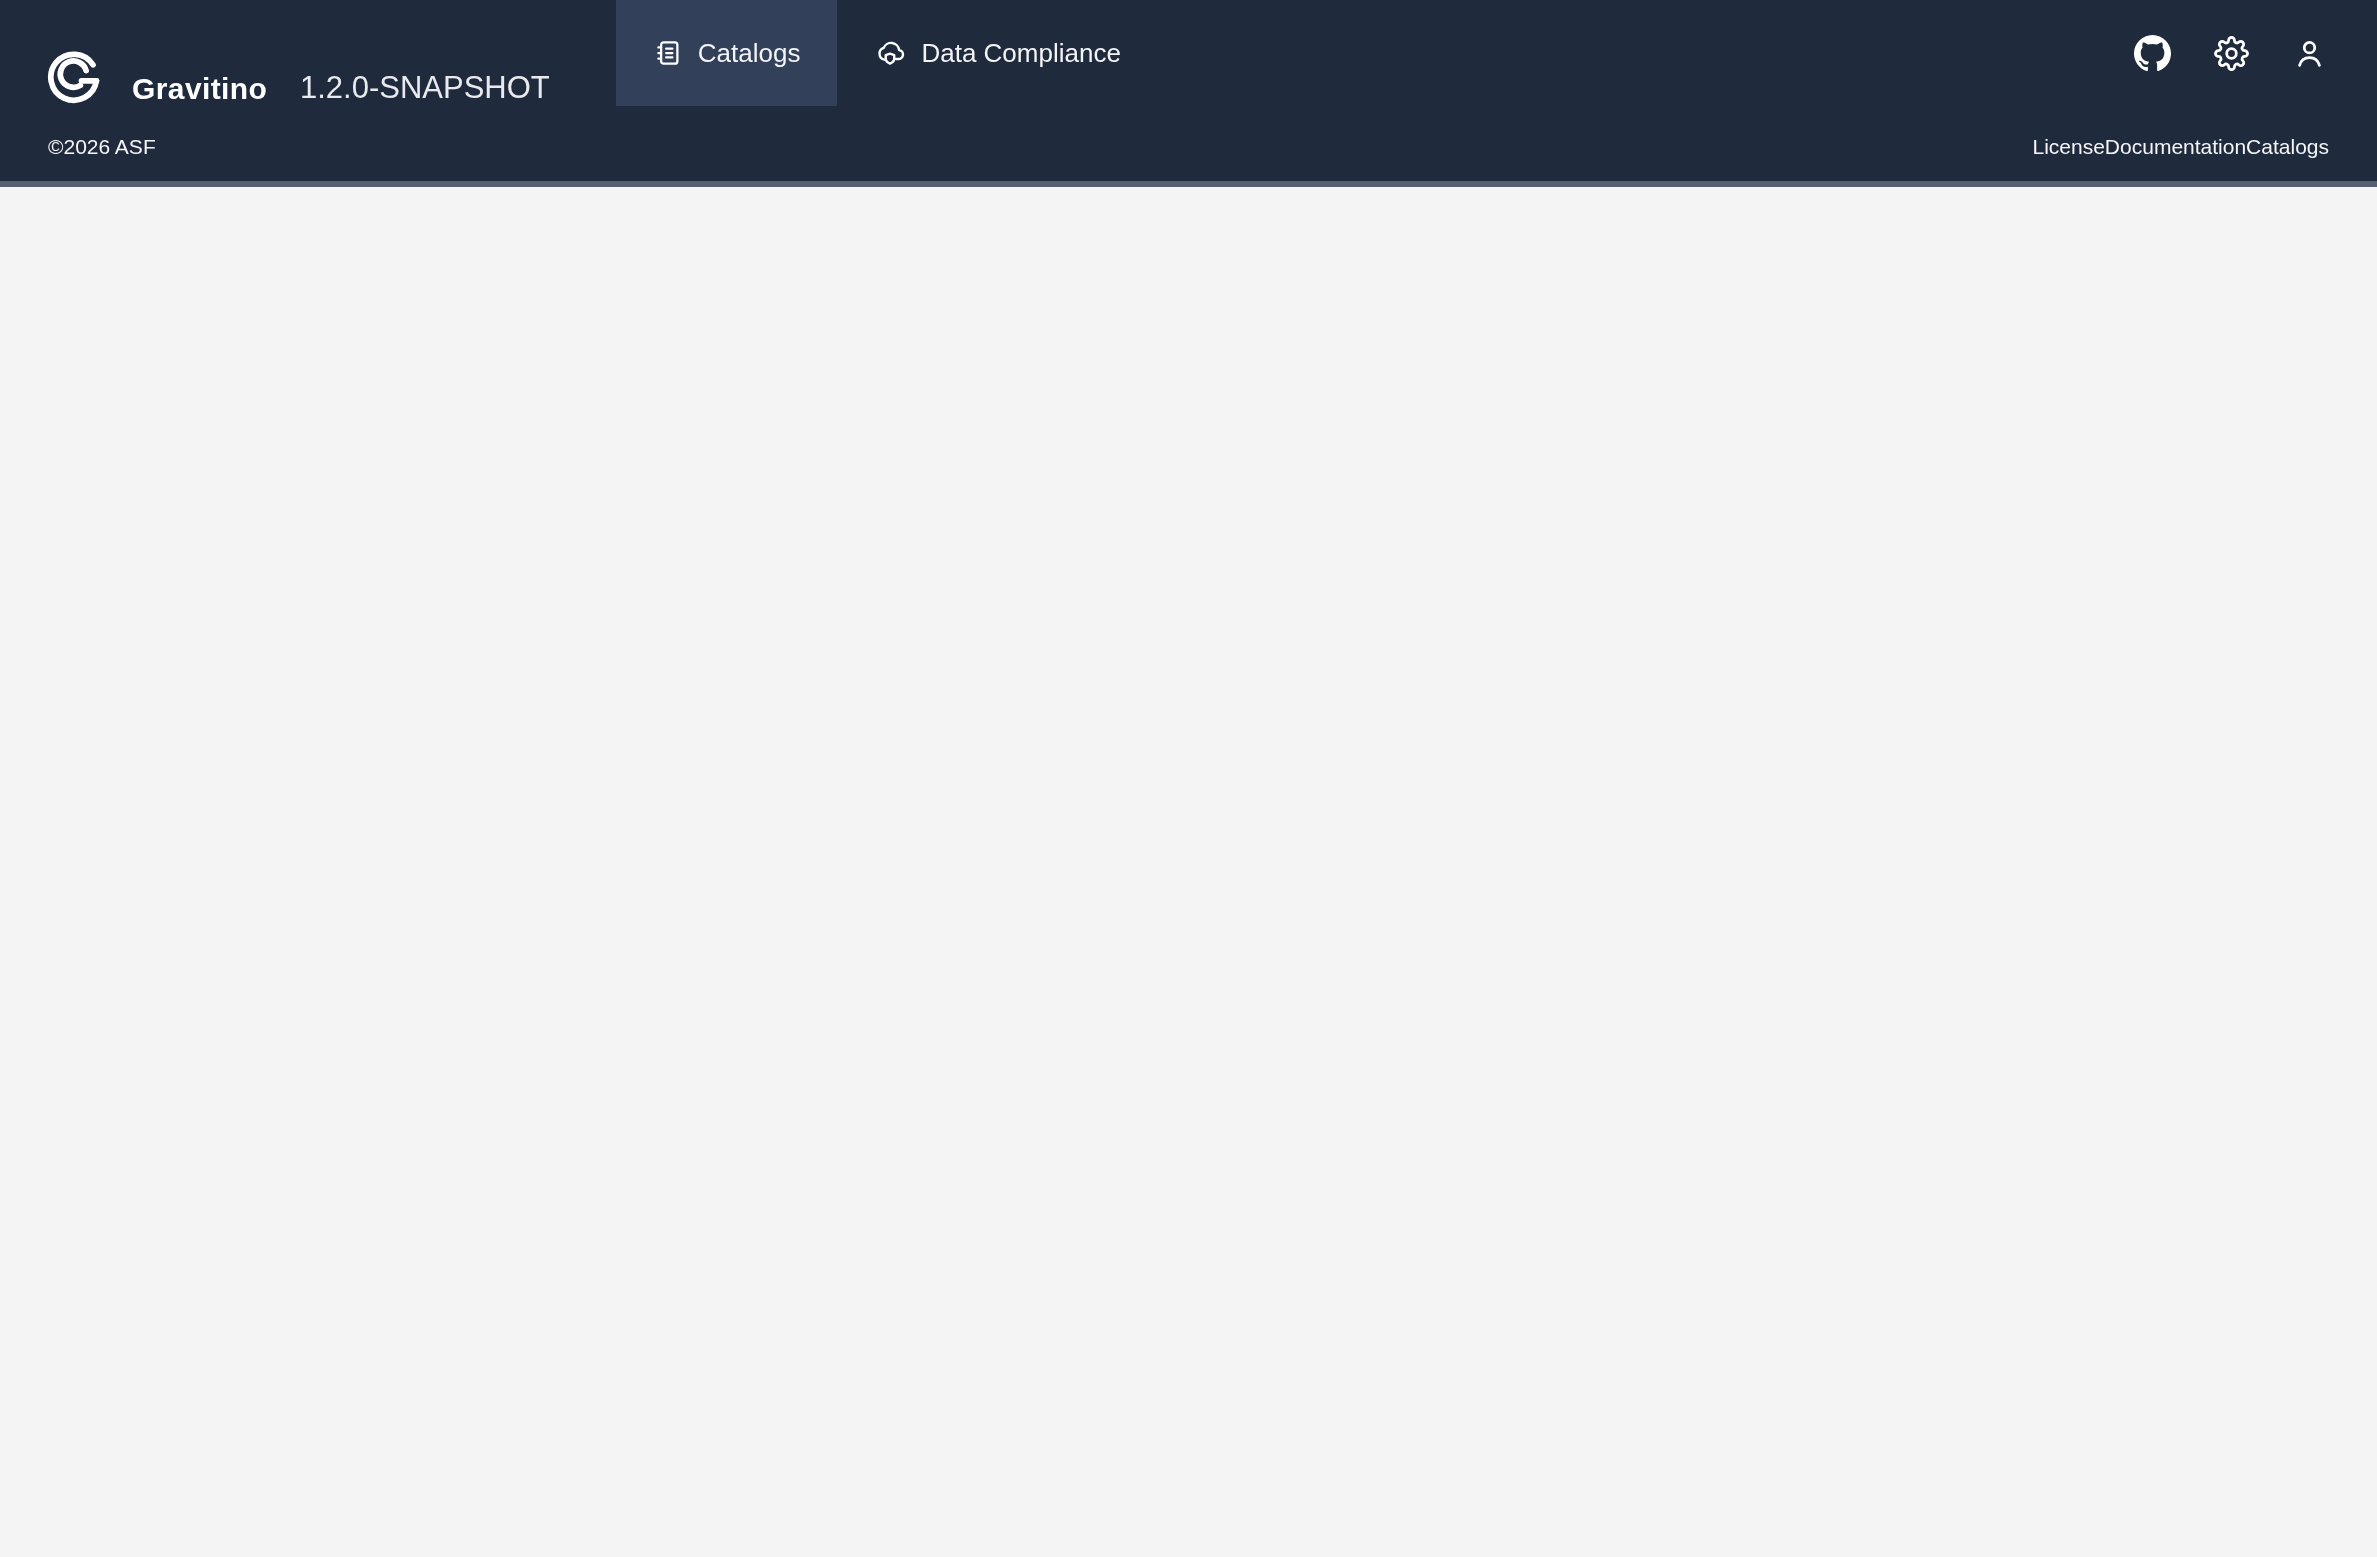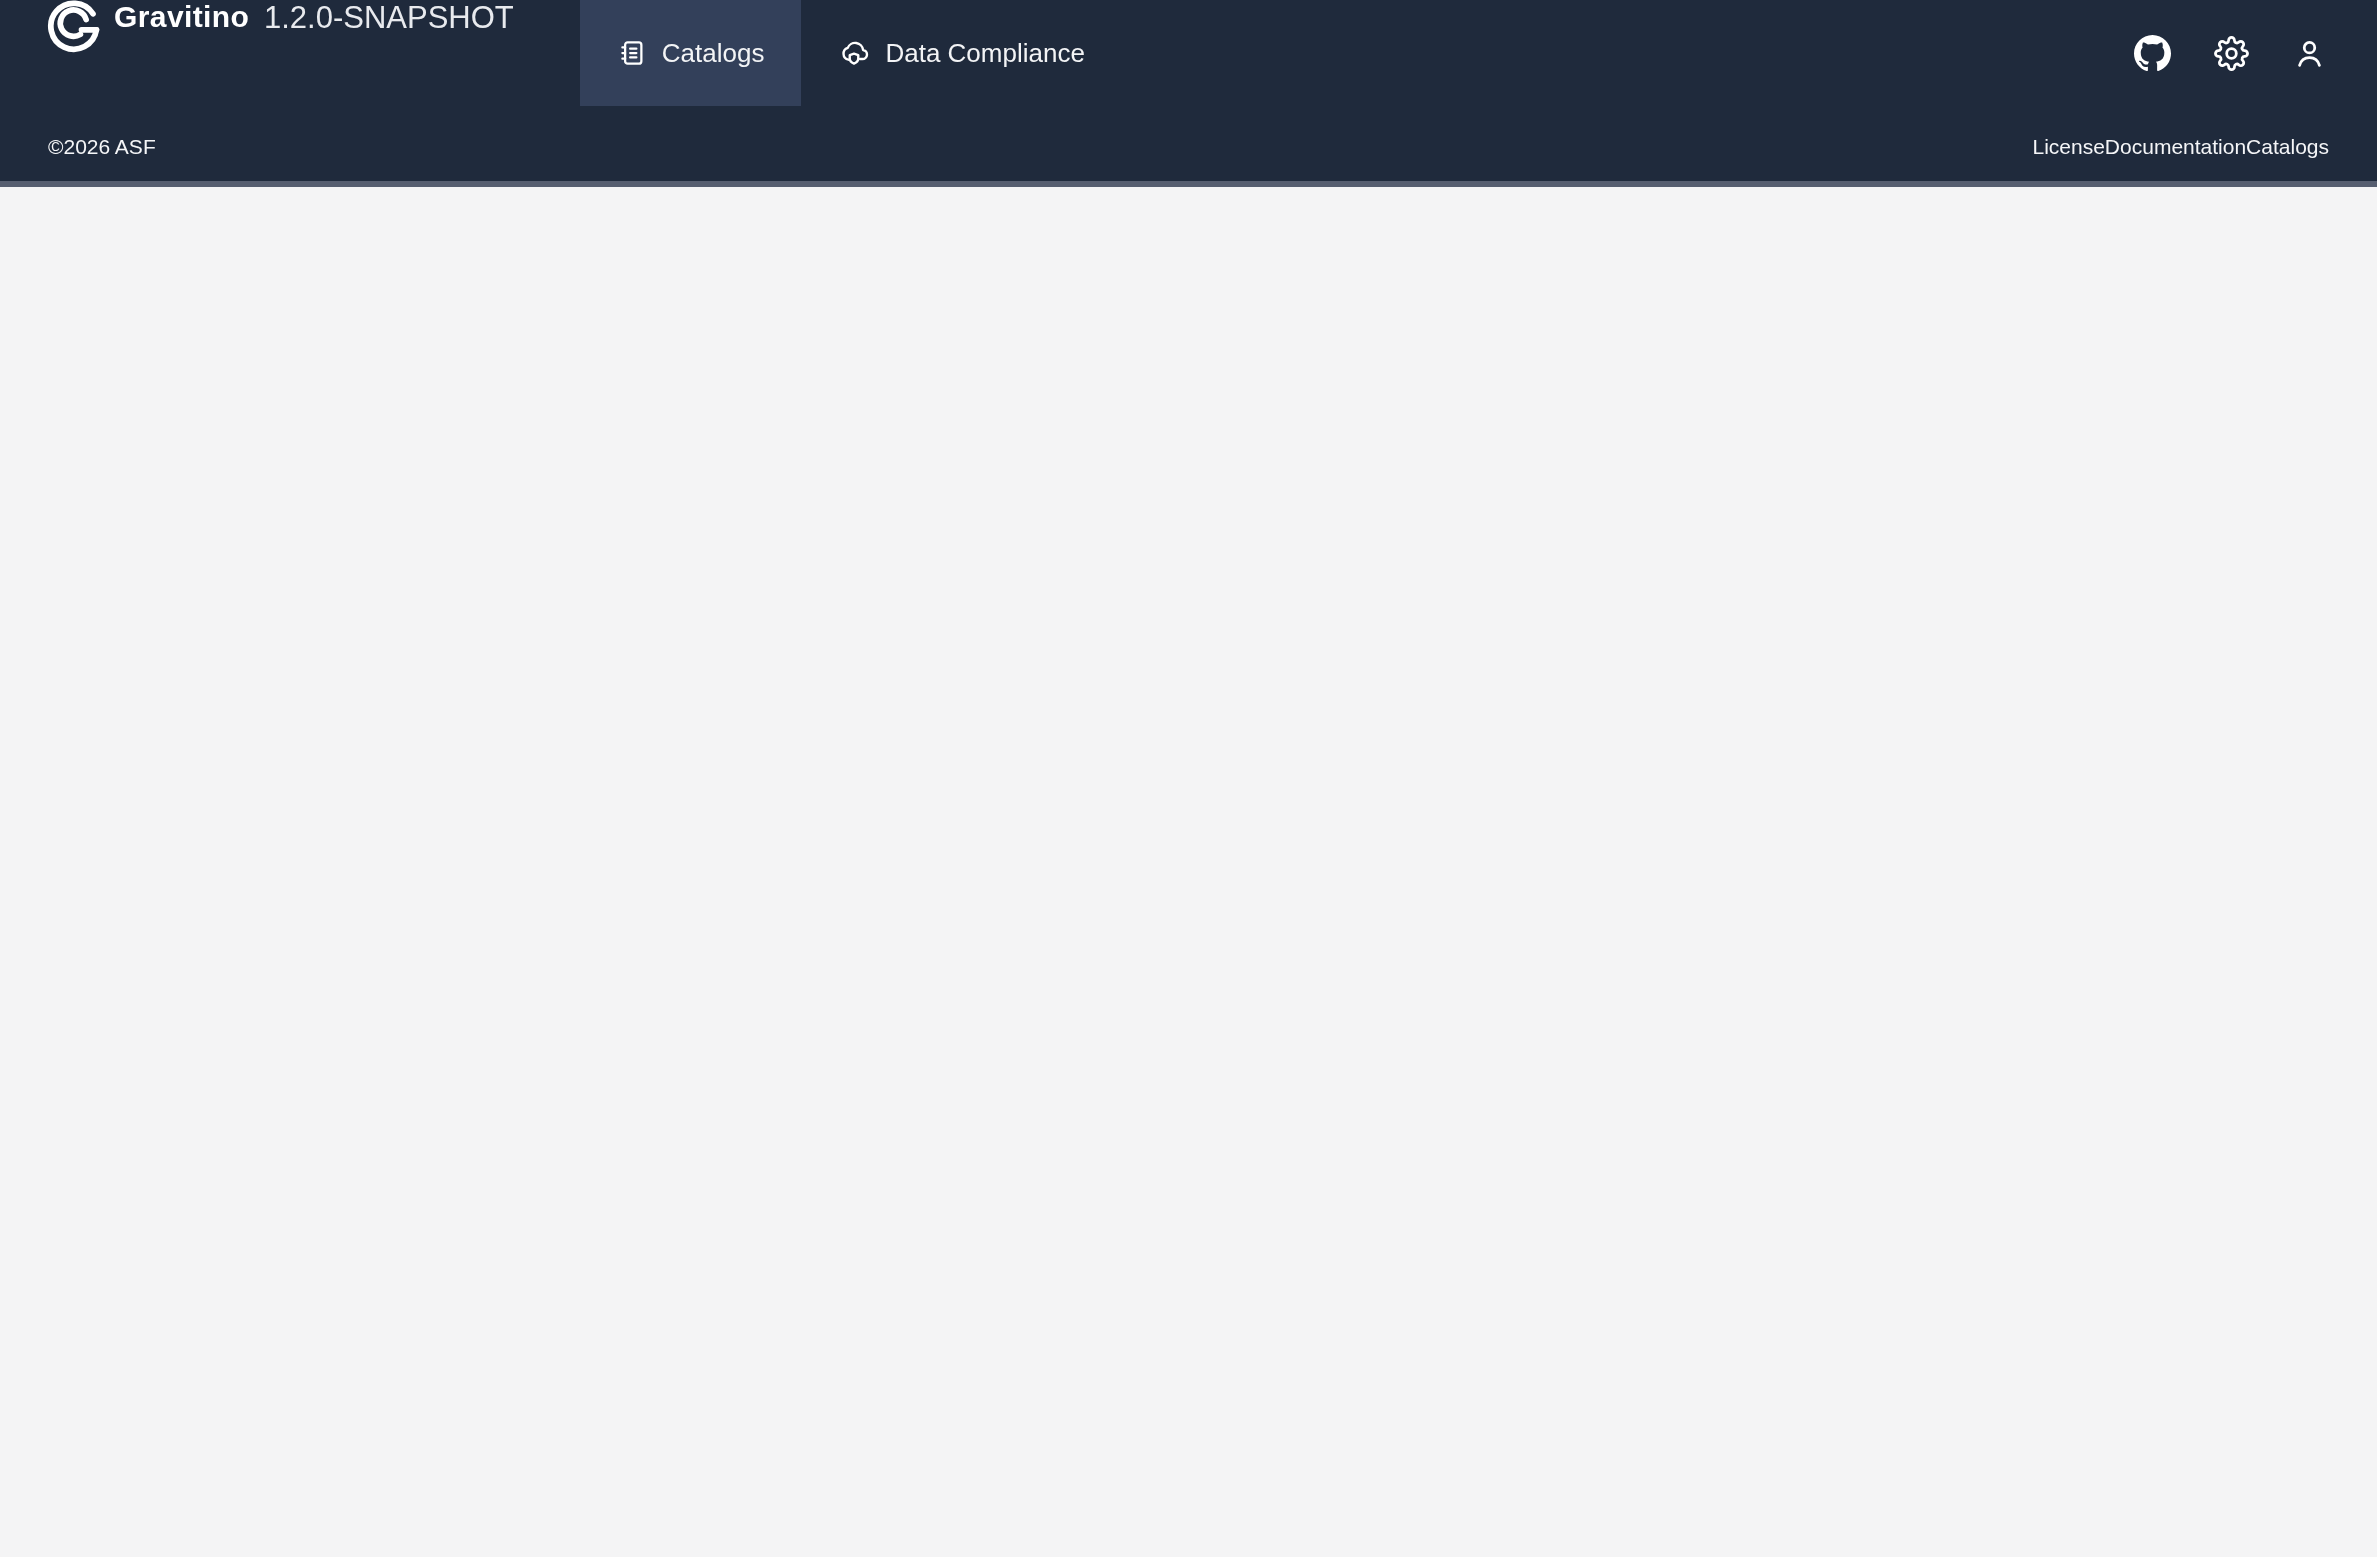--- a/index.html
+++ b/index.html
@@ -20,21 +20,21 @@
     display:flex;flex-direction:column;
     color:#1f2937;
   }
   svg{display:block;}
 
   
   .topbar{
     height:106px;flex:0 0 106px;background:var(--navy);
     display:flex;align-items:stretch;color:#fff;
   }
-  .brand{display:flex;align-items:flex-start;gap:13px;padding:0 33px 0 46px;cursor:pointer;}
+  .brand{display:flex;align-items:flex-end;gap:31px;padding:0 33px 0 46px;cursor:pointer;}
   .brand-name{font-size:30px;font-weight:700;letter-spacing:0.4px;}
   .brand-version{font-size:31px;color:#e8eaee;margin-left:1.7px;}
   .topnav{display:flex;align-items:stretch;margin-left:33px;}
   .nav-item{
     display:flex;align-items:center;gap:15px;padding:0 37px;
     font-size:26px;color:#f3f4f6;cursor:pointer;white-space:nowrap;
   }
   .nav-item.active{background:var(--nav-active);}
   .top-icons{margin-left:auto;display:flex;align-items:center;gap:43px;padding-right:50px;}
   .top-icon{cursor:pointer;display:flex;align-items:center;}

